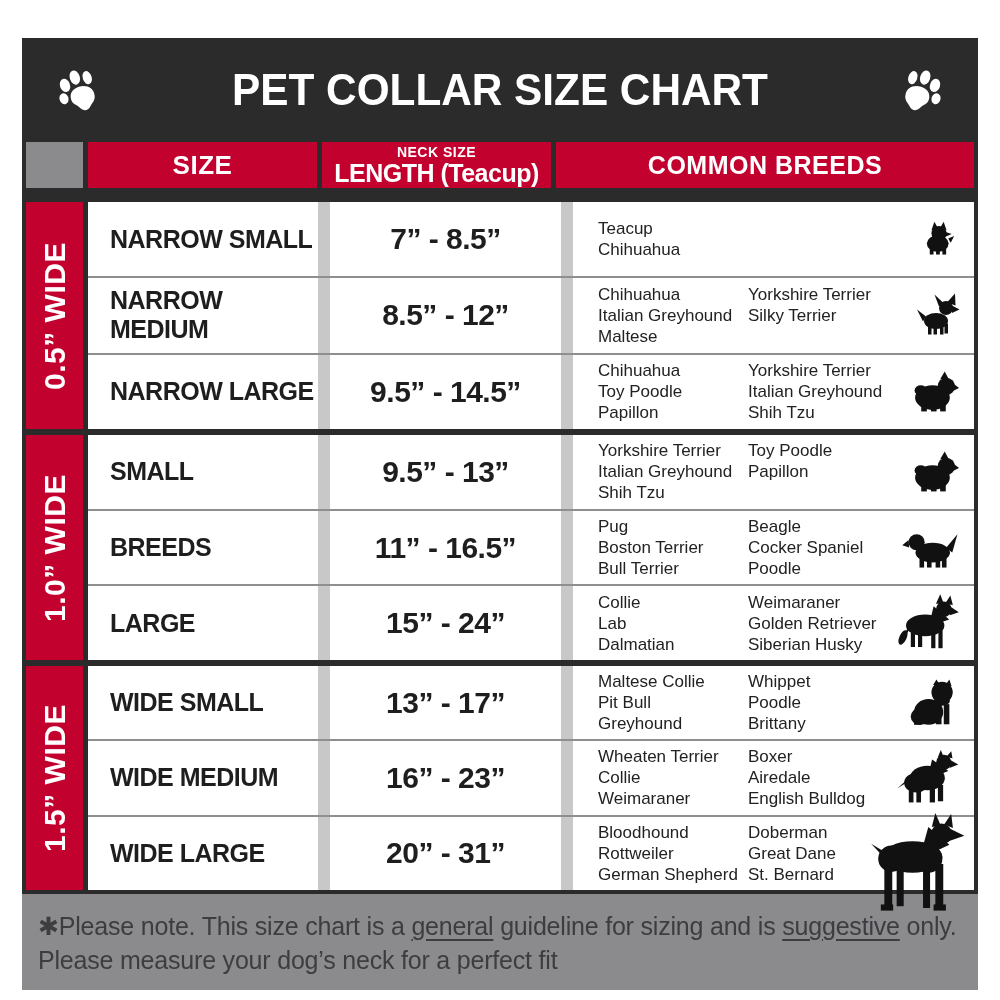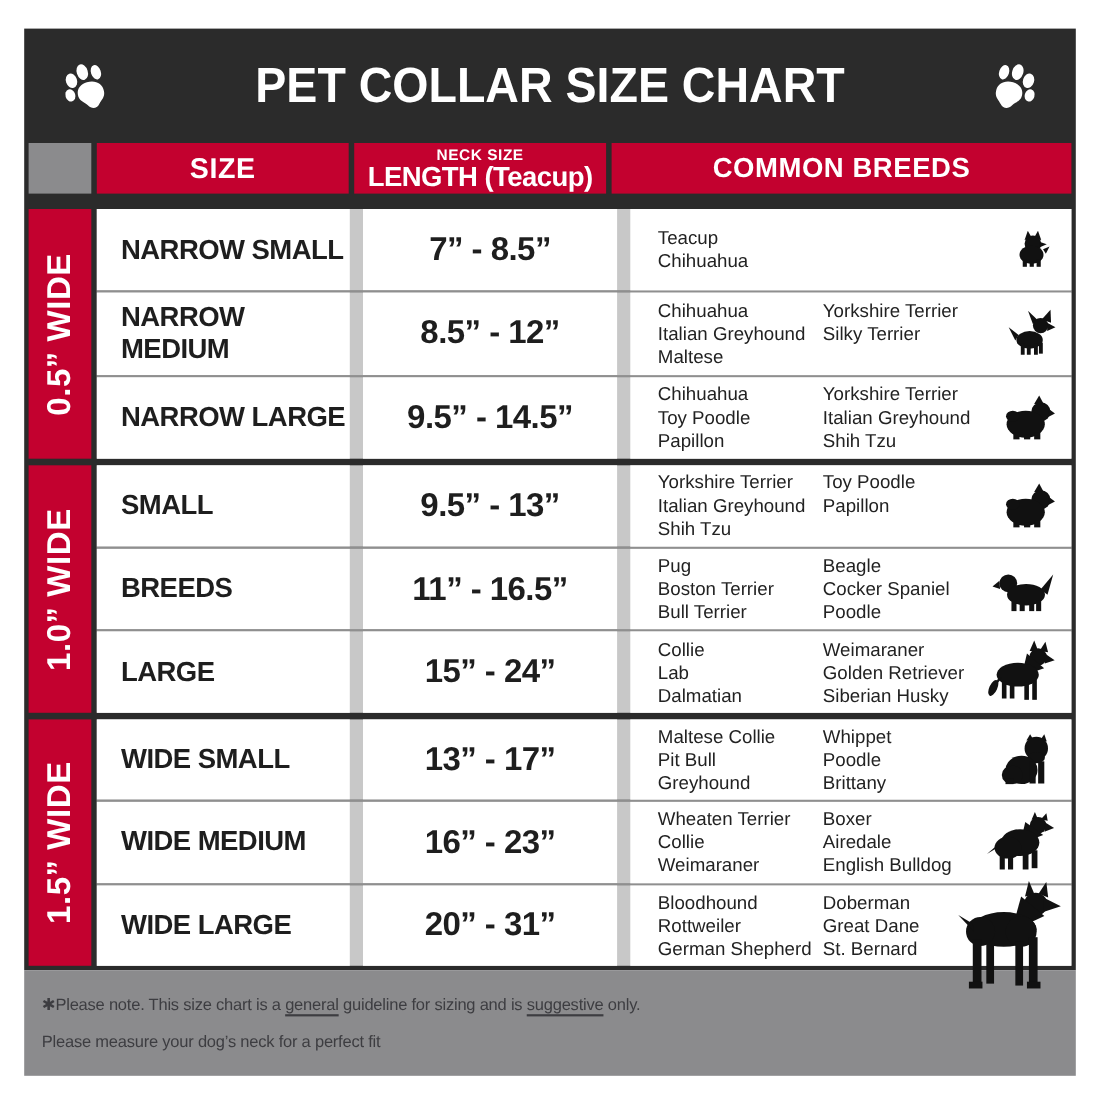--- a/index.html
+++ b/index.html
@@ -1,18 +1,18 @@
 <!DOCTYPE html>
 <html><head>
 <meta charset="utf-8">
 <style>
   * { margin:0; padding:0; box-sizing:border-box; }
   html,body { width:1000px; height:1000px; background:#ffffff;
     font-family:"Liberation Sans", sans-serif; }
-  .board { position:absolute; left:22px; top:26px; width:956px; }
+  .board { position:absolute; left:22px; top:38px; width:956px; }
 
   
   .title-bar { height:104px; background:#2B2B2B; display:flex; align-items:center;
     justify-content:space-between; padding:0 30px; }
   .title-bar .paw { width:56px; height:56px; flex:0 0 auto; }
   .page-title { flex:1; text-align:center; color:#ffffff; font-weight:bold;
     font-size:45px; letter-spacing:0px; transform:scaleX(0.94); white-space:nowrap; }
 
   
   .header-row { background:#2B2B2B; display:grid;
@@ -47,21 +47,21 @@
     letter-spacing:-0.5px; color:#1E1E1E; }
   .breeds-cell { position:relative; padding-left:25px; }
   .breeds-text { display:flex; align-items:flex-start; }
   .blist { white-space:pre-line; font-size:17px; line-height:21px; color:#222222; }
   .b1 { width:150px; }
   .dog { position:absolute; top:50%; transform:translateY(-50%); right:14px; }
   .dog-doberman { top:-4px; transform:none; right:6px; z-index:5; }
 
   
   .note-panel { height:96px; background:#8B8B8D; padding:15px 16px 0 16px;
-    color:#3D3D41; font-size:15px; line-height:34px; letter-spacing:-0.2px; }
+    color:#3D3D41; font-size:25px; line-height:34px; letter-spacing:-0.2px; }
   .uword { text-decoration:underline; text-underline-offset:4px;
     text-decoration-thickness:2px; }
 </style>
 </head>
 <body>
 
 <div class="board">
 
   <div class="title-bar">
     <svg class="paw" viewBox="0 0 100 100">

